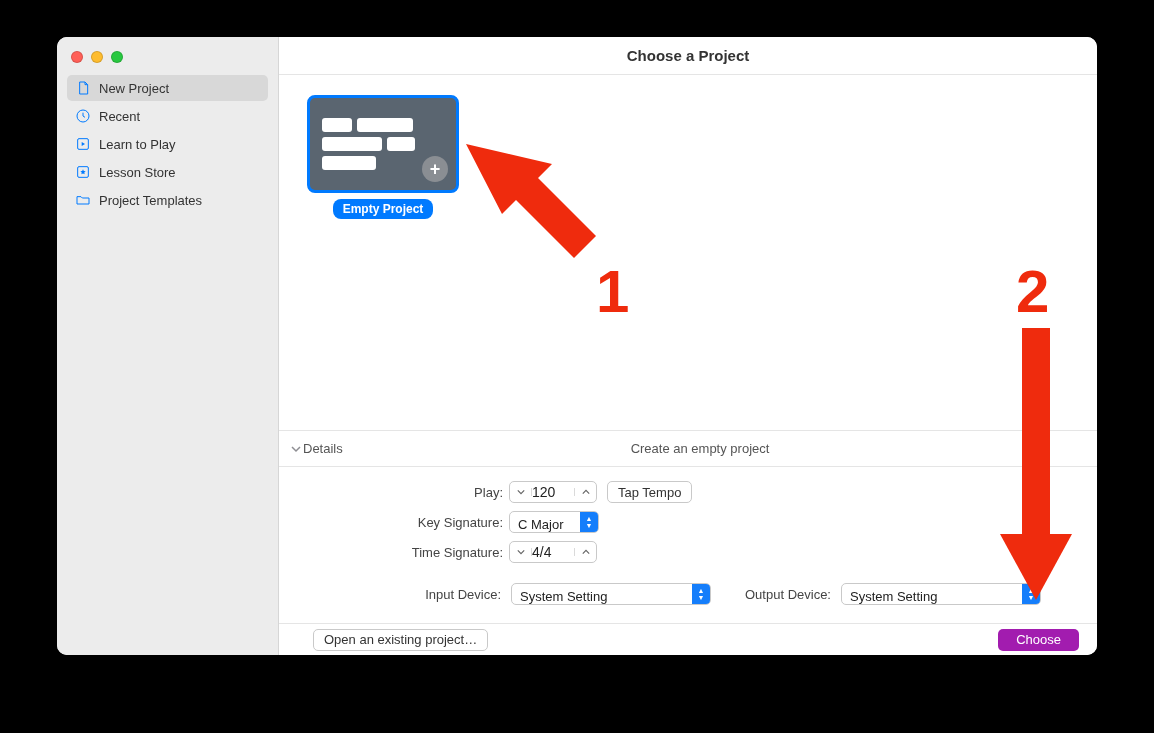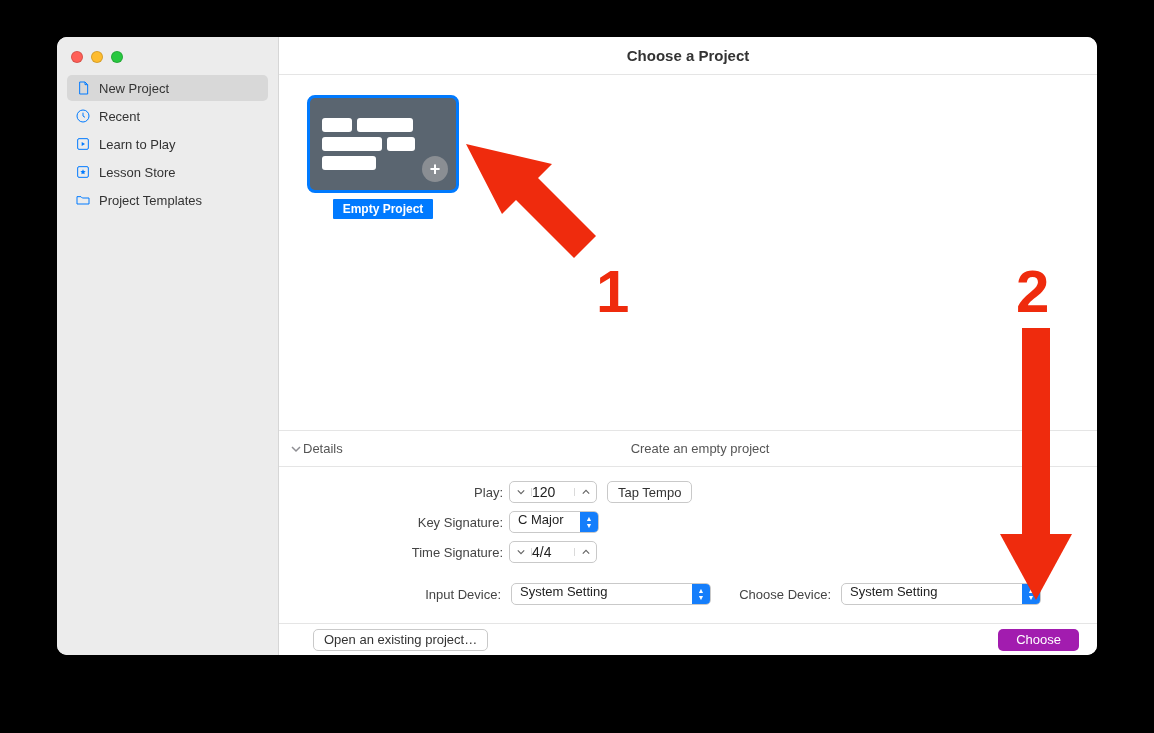--- a/index.html
+++ b/index.html
@@ -106,21 +106,21 @@
   .brick.d{ width:28px;}
   .brick.e{ width:54px;}
   .plus-badge {
     position:absolute; right:8px; bottom:8px;
     width:26px;height:26px;border-radius:50%;
     background:#8A8E93; display:flex;align-items:center;justify-content:center;
     color:#fff; font-size:18px; font-weight:600; line-height:1;
   }
   .template-label {
     background:#007AFF; color:#fff; font-weight:600; font-size:12px;
-    padding: 3px 10px; border-radius:1px;
+    padding: 3px 10px; border-radius:8px;
   }
   
   .details {
     border-bottom: 1px solid #E5E5E5;
     padding-bottom: 18px;
   }
   .details-header {
     display:flex; align-items:center;
     height: 36px;
     position: relative;
@@ -164,21 +164,21 @@
   .stepper .btn.right{ border-left:1px solid #DADADA;}
   .stepper .val {
     width:42px; text-align:left; font-size:14px;
   }
   .btn-plain {
     border:1px solid #C9C9C9; background:#fff; border-radius:5px;
     height:22px; padding:0 10px; font-size:13px; color:#333;
     display:flex;align-items:center;
   }
   .select {
-    display:flex; align-items:flex-start;
+    display:flex; align-items:flex-end;
     border:1px solid #C9C9C9; border-radius:5px;
     height:22px; background:#fff; font-size:13px;
     overflow:hidden;
   }
   .select .text { padding: 0 8px; flex:1; white-space:nowrap;}
   .select .arrows {
     width:18px; height:100%;
     background:#157EFB; color:#fff;
     display:flex; flex-direction:column; align-items:center; justify-content:center;
     font-size:7px; line-height:7px;
@@ -348,21 +348,21 @@
 
         <div class="devices-row">
           <div class="form-label">Input Device:</div>
           <div class="select">
             <span class="text">System Setting</span>
             <span class="arrows">
                 <span>▲</span>
                 <span>▼</span>
               </span>
           </div>
-          <div class="form-label" style="width:110px">Choose Device:</div>
+          <div class="form-label" style="width:110px">Output Device:</div>
           <div class="select">
             <span class="text">System Setting</span>
             <span class="arrows">
                 <span>▲</span>
                 <span>▼</span>
               </span>
           </div>
         </div>
       </div>
     </div>

